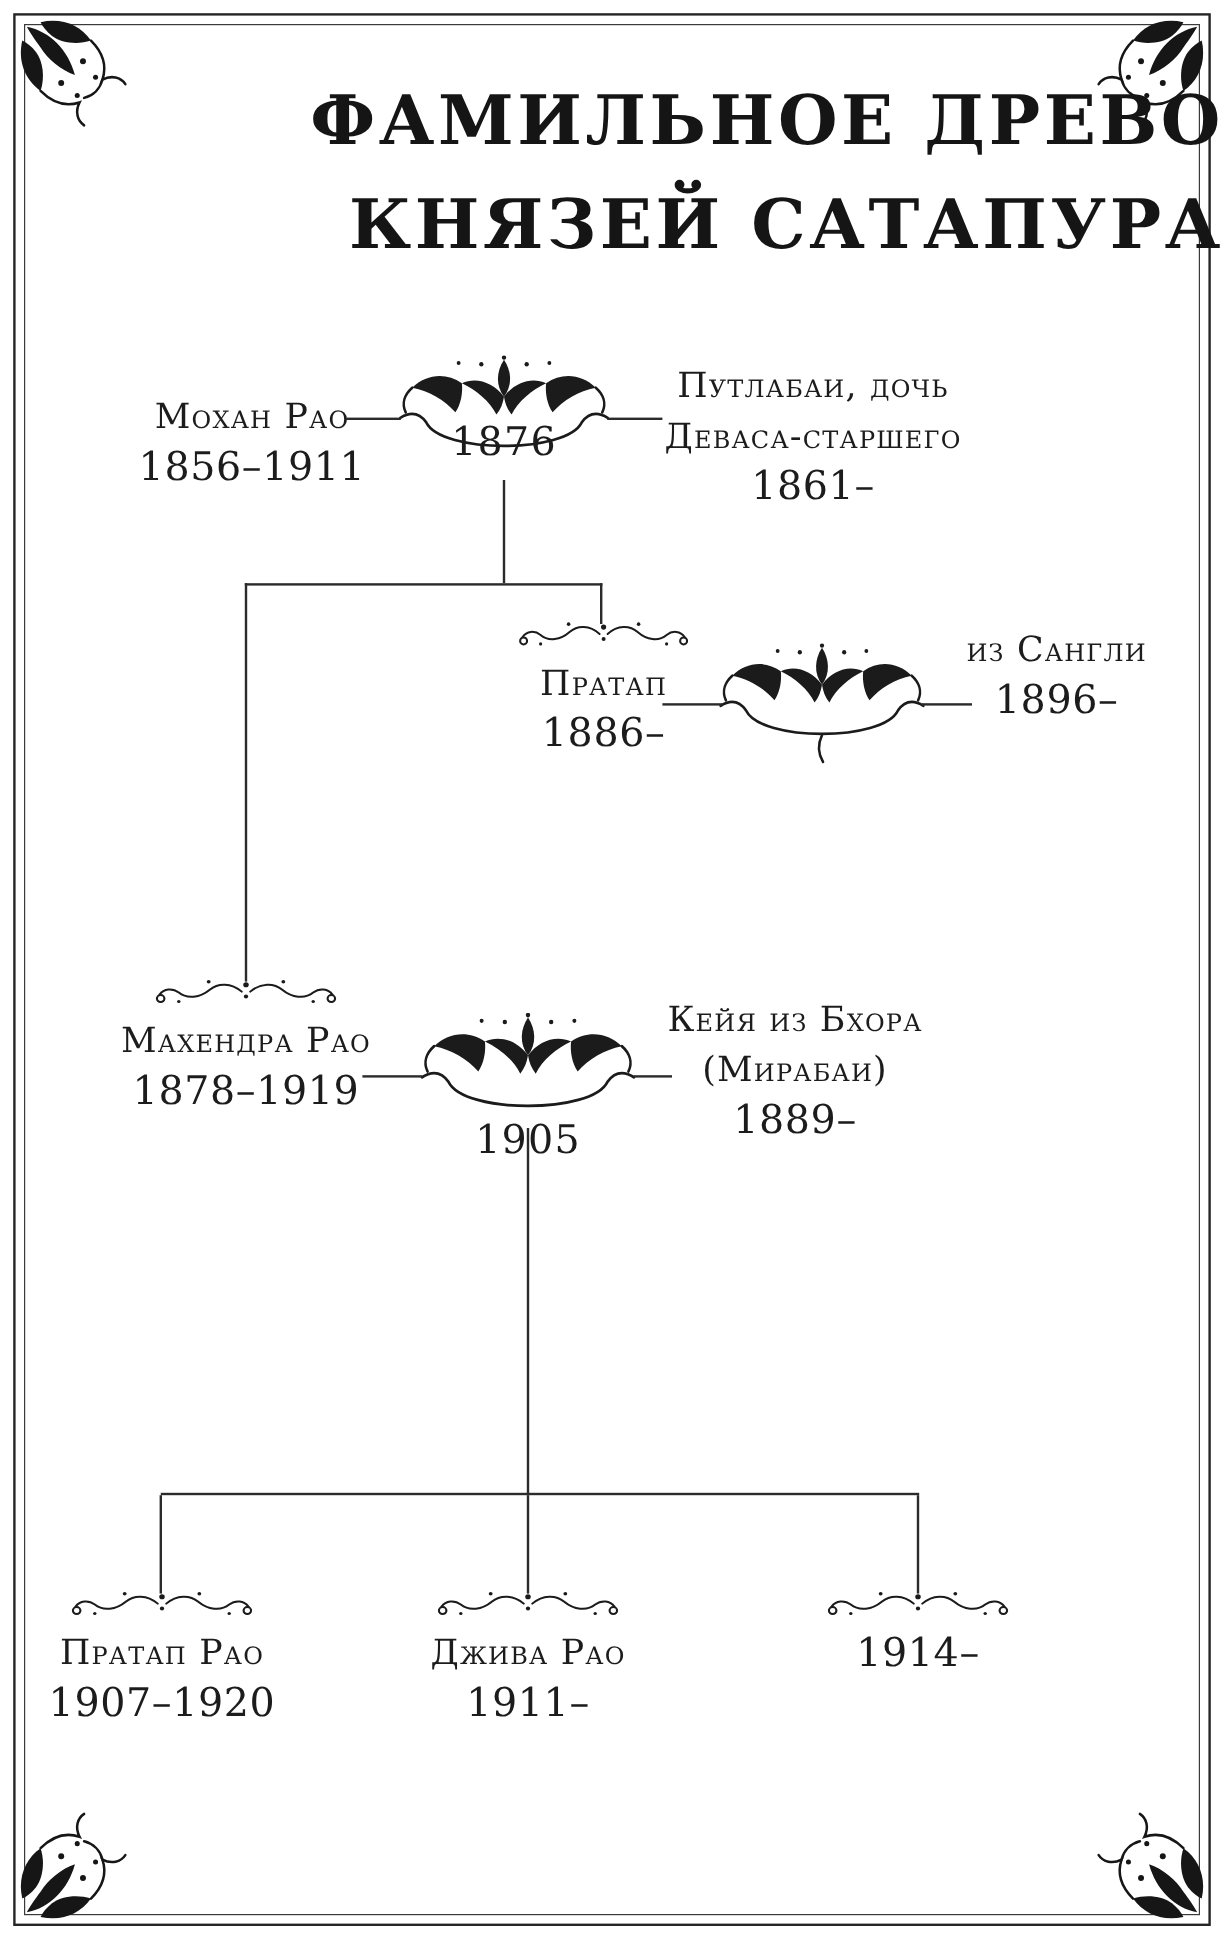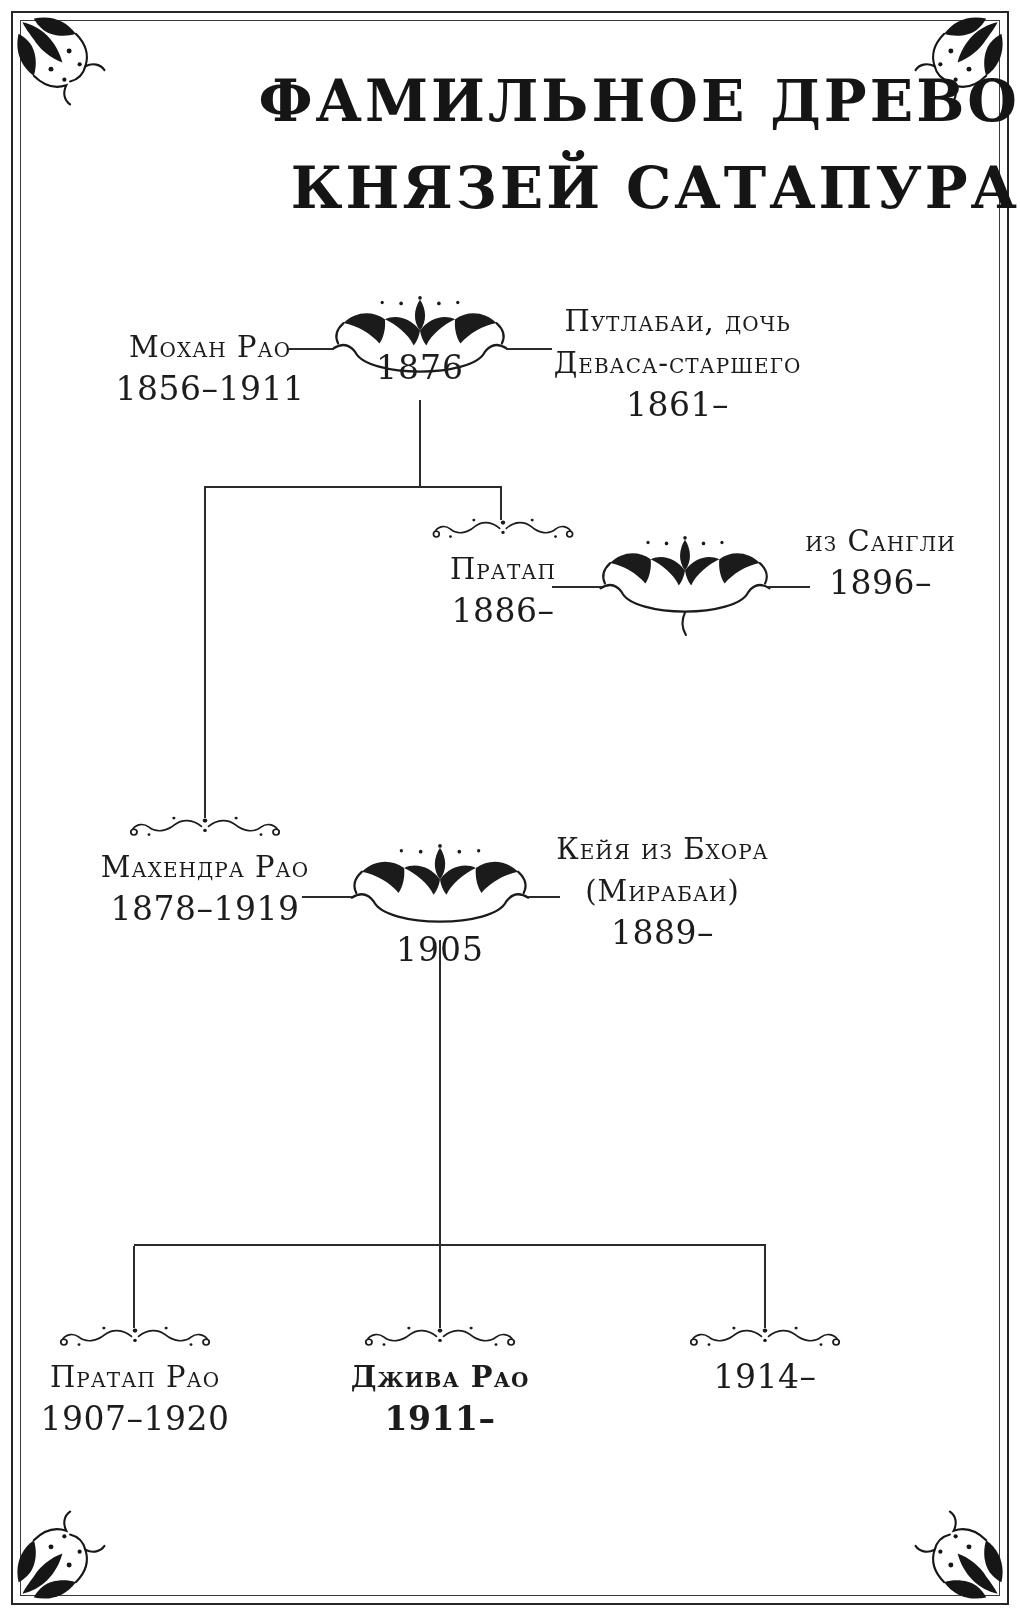--- a/index.html
+++ b/index.html
@@ -234,21 +234,21 @@
   <div class="flourish" style="left:685px;top:1324px;width:160px;height:28px;">
     <svg viewBox="0 0 180 34" preserveAspectRatio="none">
         <use href="#sym-flourish"></use>
       </svg>
   </div>
 
   <div class="person" style="left:15px;top:1356px;width:240px;">
     <div class="name">Пратап Рао</div>
     <div class="dates">1907–1920</div>
   </div>
-  <div class="person" style="left:320px;top:1356px;width:240px;font-weight:bold;">
+  <div class="person" style="left:320px;top:1356px;width:240px;">
     <div class="name">Джива Рао</div>
     <div class="dates">1911–</div>
   </div>
   <div class="person" style="left:645px;top:1356px;width:240px;">
     <div class="dates">1914–</div>
   </div>
 
 </div>
 
 </body></html>

